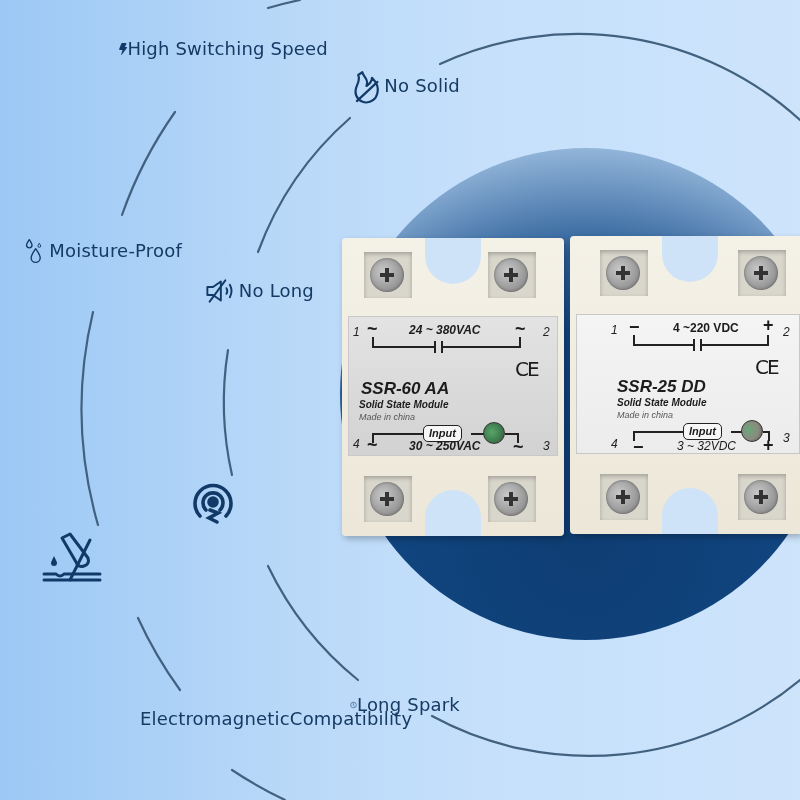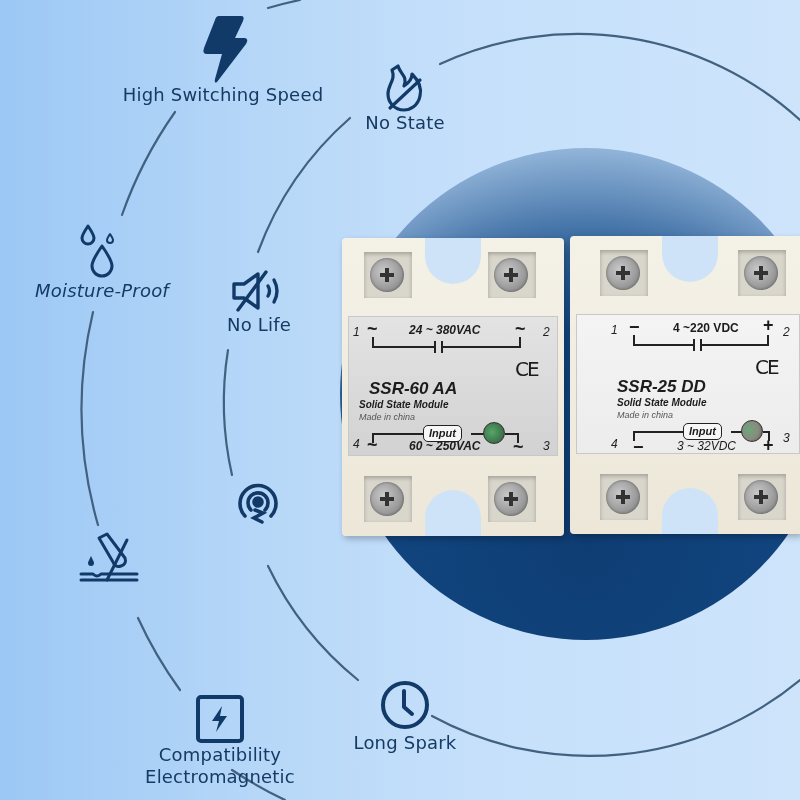--- a/index.html
+++ b/index.html
@@ -6,21 +6,21 @@
   html, body { width: 800px; height: 800px; overflow: hidden; }
   body {
     position: relative;
     font-family: "DejaVu Sans", sans-serif;
     background: linear-gradient(90deg, #9cc8f5 0%, #b8d8f8 35%, #c6e0fb 60%, #cde4fb 100%);
     color: #143a64;
   }
   .arcs { position: absolute; left: 0; top: 0; width: 800px; height: 800px; pointer-events: none; }
   .feature {
     position: absolute;
-    display: flex; flex-direction: column; align-items: center;
+    display: flex; align-items: center;
     text-align: left;
   }
   .feature .icon { display: block; }
   .feature .label {
     font-size: 18px; line-height: 22px; color: #153a63; white-space: nowrap;
     letter-spacing: 0.2px;
   }
   .dark-circle {
     position: absolute; left: 340px; top: 148px; width: 492px; height: 492px;
     border-radius: 50%;
@@ -110,44 +110,44 @@
   <span class="label">High Switching Speed</span>
 </div>
 
 <div class="feature" style="left:350px; top:60px; width:110px;">
   <svg class="icon" width="50" height="52" viewBox="0 0 50 52">
     <g fill="none" stroke="#123a68" stroke-width="3.2" stroke-linecap="round" stroke-linejoin="round">
       <path d="M18 6 C20 14 28 16 24 26 C30 22 32 18 32 14 C38 20 42 28 40 36 C38 46 30 50 24 50 C14 50 8 42 8 34 C8 24 16 20 12 10 Z"></path>
       <path d="M10 48 L40 20"></path>
     </g>
   </svg>
-  <span class="label">No State</span>
-</div>
-
-<div class="feature" style="left:22px; top:222px; width:160px;font-style:italic;">
+  <span class="label">No Solid</span>
+</div>
+
+<div class="feature" style="left:22px; top:222px; width:160px;">
   <svg class="icon" width="60" height="58" viewBox="0 0 60 58">
     <g fill="none" stroke="#123a68" stroke-width="3" stroke-linejoin="round">
       <path d="M16 4 C12 10 10 13 10 16 A6 6 0 0 0 22 16 C22 13 20 10 16 4 Z"></path>
       <path d="M38 12 C36 15 35 17 35 18 A3 3 0 0 0 41 18 C41 17 40 15 38 12 Z" stroke-width="2"></path>
       <path d="M30 24 C23 34 20 40 20 44 A10 10 0 0 0 40 44 C40 40 37 34 30 24 Z"></path>
     </g>
   </svg>
   <span class="label">Moisture-Proof</span>
 </div>
 
 <div class="feature" style="left:204px; top:268px; width:110px;">
   <svg class="icon" width="62" height="46" viewBox="0 0 62 46">
     <g fill="none" stroke="#123a68" stroke-width="3.4" stroke-linecap="round" stroke-linejoin="round">
       <path d="M6 16 L16 16 L30 6 L30 40 L16 30 L6 30 Z"></path>
       <path d="M10 42 L38 4"></path>
       <path d="M40 18 Q43 23 40 28"></path>
       <path d="M46 12 Q52 23 46 34"></path>
     </g>
   </svg>
-  <span class="label">No Life</span>
+  <span class="label">No Long</span>
 </div>
 
 <div class="feature" style="left:188px; top:478px; width:140px;">
   <svg class="icon" width="50" height="50" viewBox="0 0 50 50">
     <g fill="none" stroke="#123a68" stroke-width="3.6" stroke-linecap="round">
       <path d="M12 38 A18 18 0 1 1 38 38"></path>
       <path d="M18 32 A10 10 0 1 1 32 32"></path>
       <circle cx="25" cy="24" r="4" fill="#123a68"></circle>
       <path d="M22 32 L30 35 L21 40 L29 44"></path>
     </g>
@@ -164,22 +164,22 @@
     </g>
     <path d="M16 24 C14 28 13 30 13 31 A3 3 0 0 0 19 31 C19 30 18 28 16 24 Z" fill="#123a68"></path>
   </svg>
 </div>
 
 <div class="feature" style="left:140px; top:694px; width:160px;">
   <svg class="icon" width="50" height="50" viewBox="0 0 50 50">
     <rect x="3" y="3" width="44" height="44" rx="3" fill="none" stroke="#123a68" stroke-width="4"></rect>
     <path d="M27 12 L17 27 L24 27 L21 38 L32 22 L25 22 Z" fill="#123a68"></path>
   </svg>
+  <span class="label">Electromagnetic</span>
   <span class="label">Compatibility</span>
-  <span class="label">Electromagnetic</span>
 </div>
 
 <div class="feature" style="left:350px; top:678px; width:110px;">
   <svg class="icon" width="54" height="54" viewBox="0 0 54 54">
     <circle cx="27" cy="27" r="22" fill="none" stroke="#123a68" stroke-width="4"></circle>
     <path d="M26 13 L26 29 L34 36" fill="none" stroke="#123a68" stroke-width="4" stroke-linecap="round" stroke-linejoin="round"></path>
   </svg>
   <span class="label">Long Spark</span>
 </div>
 
@@ -196,33 +196,33 @@
     <span class="txt volt" style="left:60px; top:6px;">24 ~ 380VAC</span>
     <span class="txt sym" style="left:166px; top:2px;">~</span>
     <span class="txt pin" style="left:194px; top:8px;">2</span>
     <div class="line" style="left:23px; top:20px; width:2px; height:10px;"></div>
     <div class="line" style="left:23px; top:29px; width:62px; height:2px;"></div>
     <div class="line" style="left:85px; top:24px; width:2px; height:12px;"></div>
     <div class="line" style="left:92px; top:24px; width:2px; height:12px;"></div>
     <div class="line" style="left:92px; top:29px; width:78px; height:2px;"></div>
     <div class="line" style="left:170px; top:20px; width:2px; height:11px;"></div>
     <span class="txt ce" style="left:166px; top:40px;">CE</span>
-    <span class="txt model" style="left:20px; top:62px;">SSR-60 AA</span>
+    <span class="txt model" style="left:12px; top:62px;">SSR-60 AA</span>
     <span class="txt sub" style="left:10px; top:82px;">Solid State Module</span>
     <span class="txt made" style="left:10px; top:95px;">Made in china</span>
     <div class="line" style="left:23px; top:116px; width:2px; height:10px;"></div>
     <div class="line" style="left:23px; top:116px; width:52px; height:2px;"></div>
     <span class="input-box" style="left:74px; top:108px;">Input</span>
     <div class="line" style="left:122px; top:116px; width:14px; height:2px;"></div>
     <div class="led" style="left:134px; top:105px;"></div>
     <div class="line" style="left:156px; top:116px; width:12px; height:2px;"></div>
     <div class="line" style="left:168px; top:116px; width:2px; height:10px;"></div>
     <span class="txt pin" style="left:4px; top:120px;">4</span>
     <span class="txt sym" style="left:18px; top:118px;">~</span>
-    <span class="txt volt-in" style="left:60px; top:122px;">60 ~ 250VAC</span>
+    <span class="txt volt-in" style="left:60px; top:122px;">30 ~ 250VAC</span>
     <span class="txt sym" style="left:164px; top:120px;">~</span>
     <span class="txt pin" style="left:194px; top:122px;">3</span>
   </div>
 
   <div class="screw-well" style="left:22px; top:238px;"></div>
   <div class="screw" style="left:28px; top:244px;"></div>
   <div class="notch-bot"></div>
   <div class="screw-well" style="left:146px; top:238px;"></div>
   <div class="screw" style="left:152px; top:244px;"></div>
 </div>

